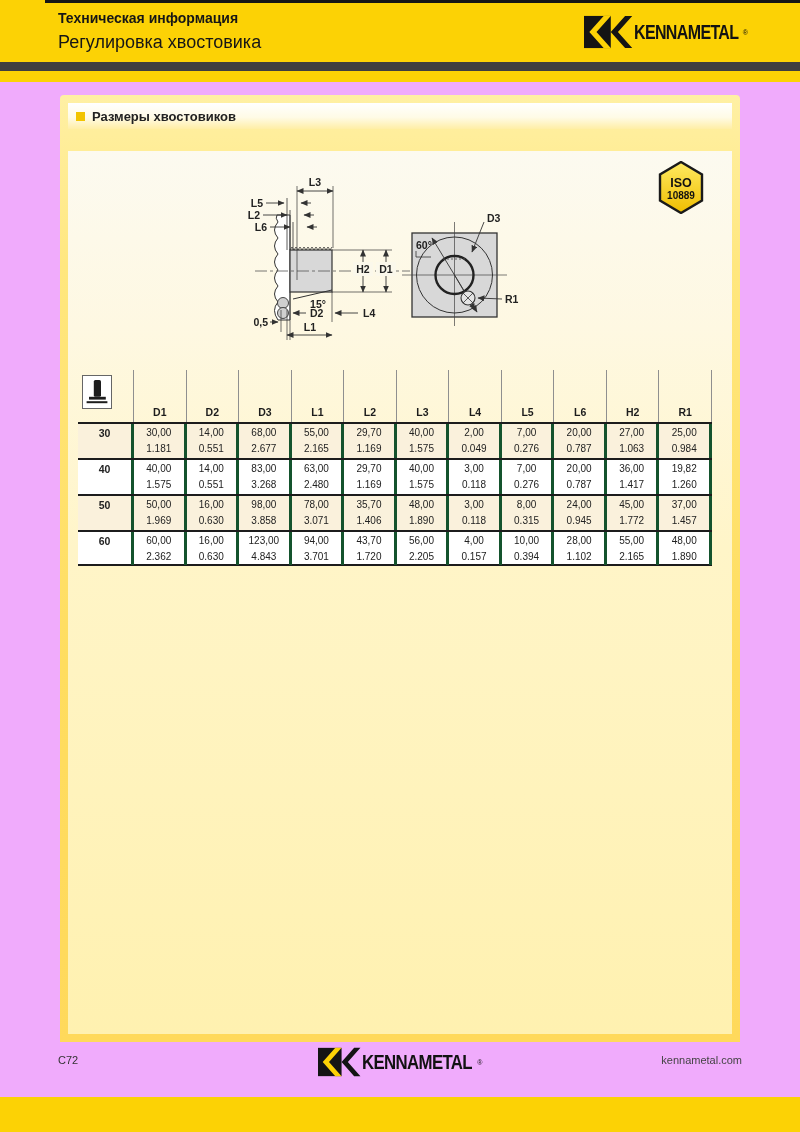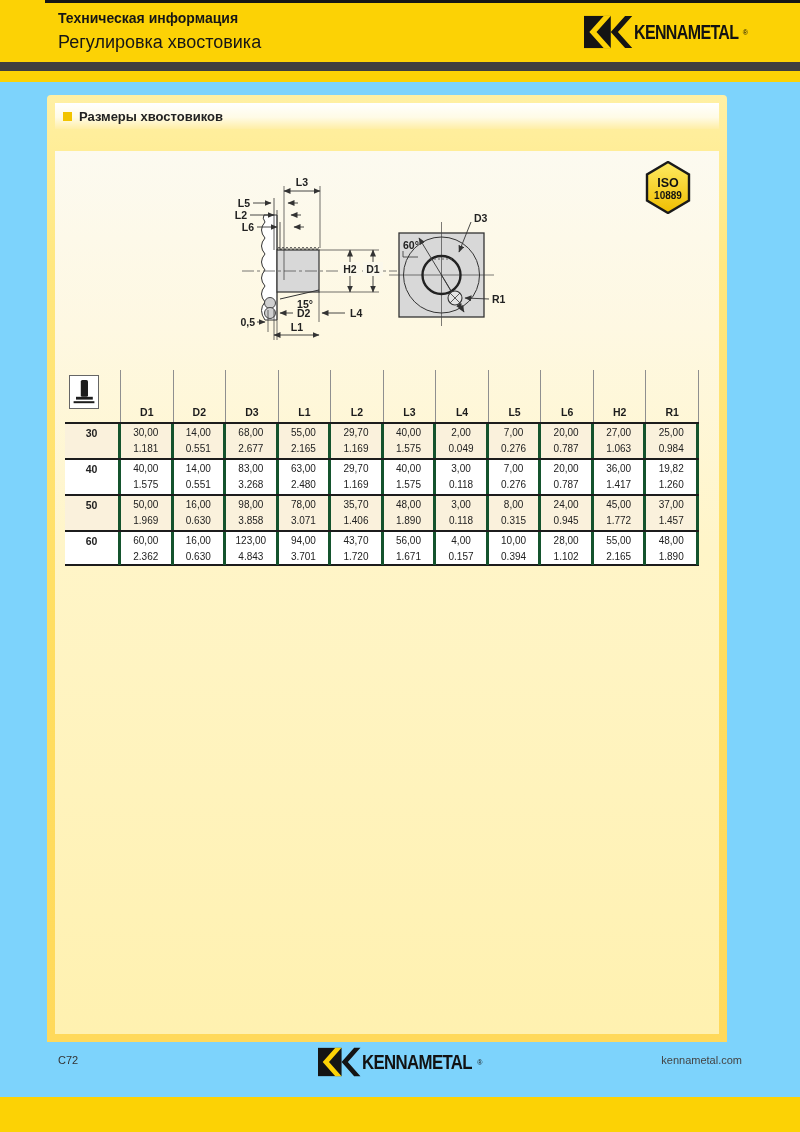--- a/index.html
+++ b/index.html
@@ -1,34 +1,34 @@
 <!DOCTYPE html>
 <html><head>
 <meta charset="utf-8">
 <style>
   * { margin:0; padding:0; box-sizing:border-box; }
   body { background:#e8e8e8; font-family:"Liberation Sans", sans-serif; }
-  .page { position:relative; width:800px; height:1132px; margin:0 auto; background:#7dd3fc; overflow:hidden; }
+  .page { position:relative; width:800px; height:1132px; margin:0 auto; background:#f0abfc; overflow:hidden; }
 
   
   .top-rule { position:absolute; left:45px; right:0; top:0; height:3px; background:#161616; z-index:5; }
   .masthead { position:absolute; left:0; top:0; width:100%; height:62px; background:#FCD205; }
   .masthead .title { position:absolute; left:58px; top:10px; font-size:14px; font-weight:bold; color:#161616; }
   .masthead .subtitle { position:absolute; left:58px; top:32px; font-size:18px; color:#161616; }
   .dark-bar { position:absolute; left:0; top:62px; width:100%; height:9px; background:#3E3E40; }
   .yellow-strip { position:absolute; left:0; top:71px; width:100%; height:11px; background:#FCD205; }
 
   .brand-logo { display:flex; align-items:center; }
   .header-logo { position:absolute; right:52px; top:15px; }
   .brand-word { font-weight:bold; font-size:20px; letter-spacing:-0.8px; color:#121212;
                 transform:scaleX(.8); transform-origin:left center; display:inline-block; white-space:nowrap; }
   .reg { font-size:7px; vertical-align:top; color:#121212; margin-left:-22px; }
 
   
-  .panel { position:absolute; left:47px; top:95px; width:680px; height:947px;
+  .panel { position:absolute; left:60px; top:95px; width:680px; height:947px;
            background:linear-gradient(180deg,#FFF0A4 0%, #FFE77F 18%, #FFDD5F 60%, #FFD95B 100%);
            border-radius:4px 4px 0 0; padding:8px; }
   .section-bar { position:absolute; left:8px; top:8px; width:664px; height:26px;
            background:linear-gradient(180deg,#FFFFFF 0%, #FFFBE6 55%, #FFEEA6 100%);
            display:flex; align-items:center; padding-left:8px; }
   .bullet { width:9px; height:9px; background:#F2C400; display:inline-block; margin-right:7px; }
   .section-title { font-size:13px; font-weight:bold; color:#222; }
   .inner { position:absolute; left:8px; top:56px; width:664px; height:883px;
            background:linear-gradient(180deg,#FCFAF0 0%, #FEF8E2 20%, #FFF5C8 45%, #FFF1B0 100%); }
 
@@ -393,21 +393,21 @@
               <div class="cell">
                 <div>94,00</div>
                 <div>3.701</div>
               </div>
               <div class="cell">
                 <div>43,70</div>
                 <div>1.720</div>
               </div>
               <div class="cell">
                 <div>56,00</div>
-                <div>1.671</div>
+                <div>2.205</div>
               </div>
               <div class="cell">
                 <div>4,00</div>
                 <div>0.157</div>
               </div>
               <div class="cell">
                 <div>10,00</div>
                 <div>0.394</div>
               </div>
               <div class="cell">

